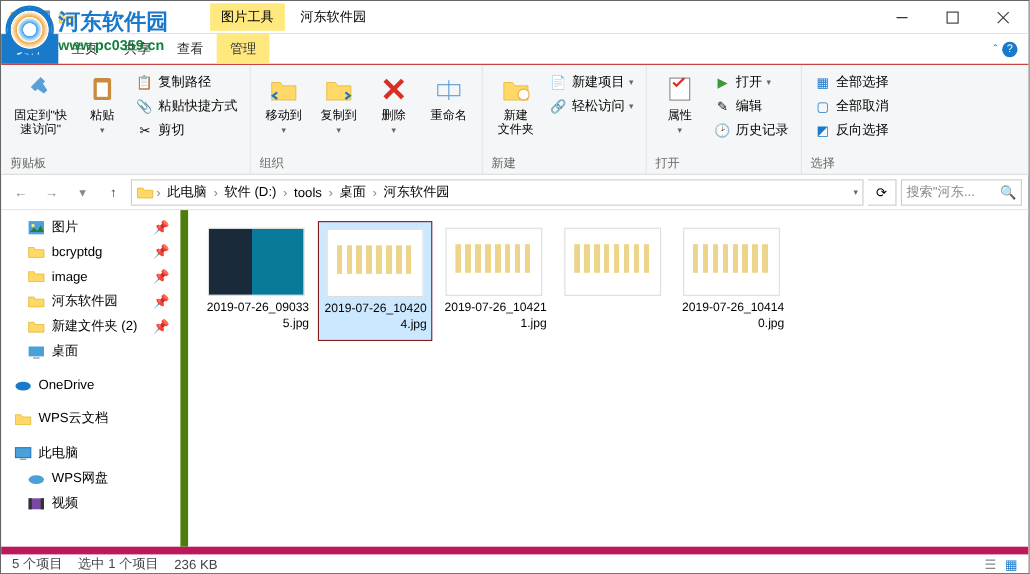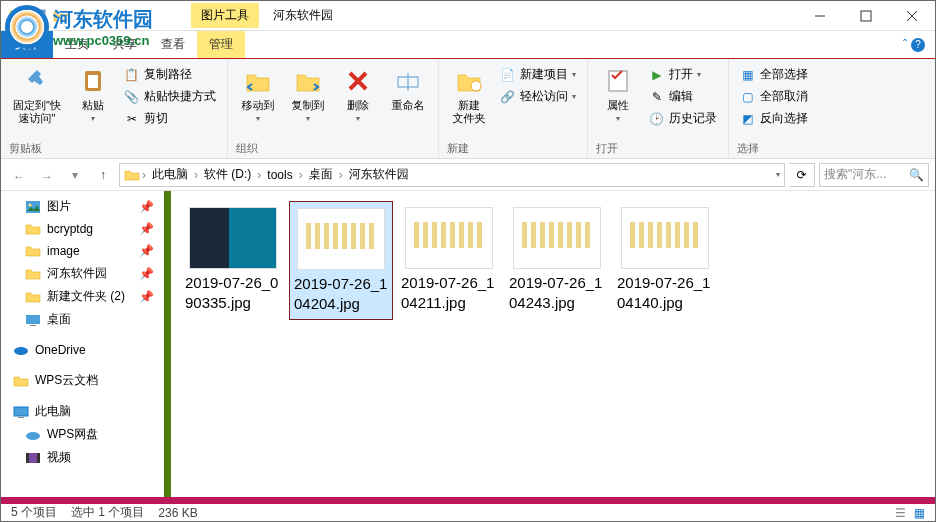--- a/index.html
+++ b/index.html
@@ -54,21 +54,21 @@
 .sidebar .item .icon { width: 16px; height: 16px; }
 .sidebar .sep { height: 8px; }
 
 .content { flex: 1; padding: 10px; display: flex; flex-wrap: wrap; align-content: flex-start; gap: 4px; overflow: auto; }
 .thumb { width: 104px; display: flex; flex-direction: column; align-items: center; padding: 6px 4px; }
 .thumb.selected { background: #cce8ff; border: 1px solid #7f1d1d; }
 .thumb .img { width: 88px; height: 62px; background: #f4f4f4; border: 1px solid #ddd; display:flex; align-items:center; justify-content:center; }
 .thumb .img.dark { background: linear-gradient(90deg,#1a2a3a 45%,#0a7a9a 45%); }
 .thumb .img.light { background: #fff; position:relative; }
 .thumb .img.light::after { content:""; position:absolute; left:8px; right:8px; top:14px; height:26px; background: repeating-linear-gradient(90deg,#e6c25a 0 5px, transparent 5px 9px); opacity:.7;}
-.thumb .cap { font-size: 15px; text-align: left; line-height: 1.3; margin-top: 4px; word-break: break-all; }
+.thumb .cap { font-size: 11px; text-align: right; line-height: 1.3; margin-top: 4px; word-break: break-all; }
 
 .status { height: 24px; border-top: 7px solid #be185d; display: flex; align-items: center; padding: 0 10px; gap: 14px; font-size: 11px; color: #444; background:#fff;}
 .status .spacer { flex: 1; }
 .status .view-icons { display: flex; gap: 8px; color: #888; }
 
 svg { display: block; }
 .folder-ico { fill: #ffd867; stroke: #d9a400; stroke-width:.5; }
 .drop { font-size:8px; color:#666; }
 .chev::after { content:"▾"; font-size:8px; color:#666; display:block; }
 </style>
@@ -447,21 +447,20 @@
       <div class="thumb selected">
         <div class="img light"></div>
         <div class="cap">2019-07-26_104204.jpg</div>
       </div>
       <div class="thumb">
         <div class="img light"></div>
         <div class="cap">2019-07-26_104211.jpg</div>
       </div>
       <div class="thumb">
         <div class="img light"></div>
-        <div class="cap">2019-07-26_104243.jpg</div>
       </div>
       <div class="thumb">
         <div class="img light"></div>
         <div class="cap">2019-07-26_104140.jpg</div>
       </div>
     </div>
 </div>
 
 <div class="status">
   <span>5 个项目</span>

